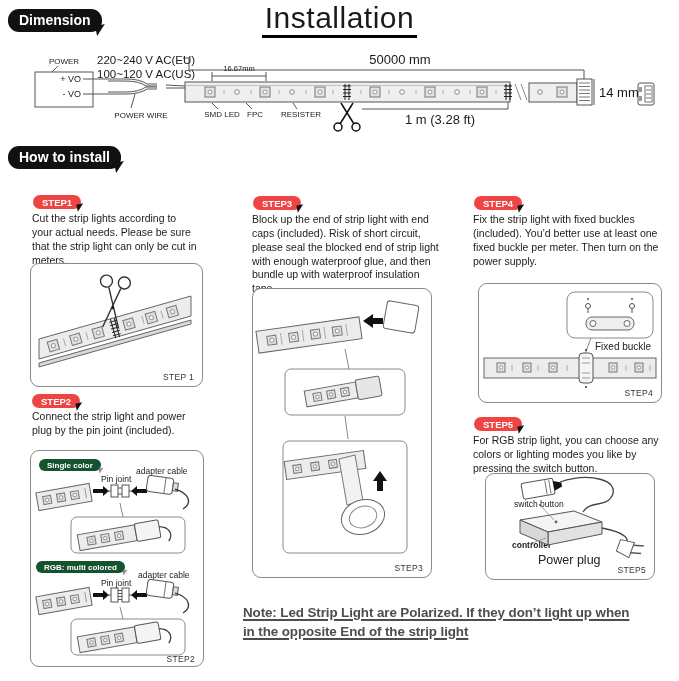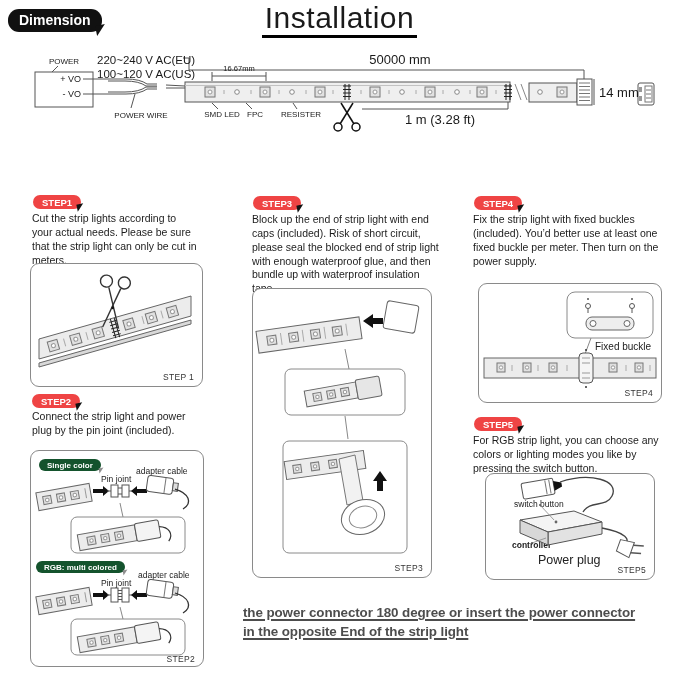--- a/index.html
+++ b/index.html
@@ -173,20 +173,21 @@
     <text x="141" y="73" font-size="8" text-anchor="middle">POWER WIRE</text>
     <text x="239" y="26" font-size="7.5" text-anchor="middle">16.67mm</text>
     <text x="222" y="72" font-size="8" text-anchor="middle">SMD LED</text>
     <text x="255" y="72" font-size="8" text-anchor="middle">FPC</text>
     <text x="301" y="72" font-size="8" text-anchor="middle">RESISTER</text>
     <text x="400" y="19" font-size="13" text-anchor="middle">50000 mm</text>
     <text x="440" y="79" font-size="13" text-anchor="middle">1 m (3.28 ft)</text>
     <text x="599" y="52" font-size="13">14 mm</text>
   </svg>
 
+  <div class="bubble" style="left:8px;top:146px;">How to install</div>
 
   <div class="step-badge" style="left:33px;top:195px;">STEP1</div>
   <div class="step-text" style="left:32px;top:212px;width:165px;">Cut the strip lights according to your actual needs. Please be sure that the strip light can only be cut in meters.</div>
   <div class="figbox" style="left:30px;top:263px;width:171px;height:122px;">
     <svg width="171" height="122" viewBox="0 0 171 122">
       <polygon points="8,99 160,56 160,60 8,103" fill="#d9d9d9" stroke="#666"></polygon>
       <polygon points="8,95 160,52 160,32 8,75" fill="#ececec" stroke="#666"></polygon>
       <g>
         <g transform="translate(22.4,81.6) rotate(-16)">
             <rect x="-5" y="-5" width="10" height="10" fill="#e0e0e0" stroke="#777"></rect>
@@ -493,17 +494,17 @@
       <g transform="translate(140,74) rotate(20)">
         <polygon points="-8,-6 6,-8 6,8 -8,6" fill="#fff" stroke="#555"></polygon>
         <line x1="6" y1="-5" x2="16" y2="-8" stroke="#555" stroke-width="1.5"></line>
         <line x1="6" y1="3" x2="16" y2="0" stroke="#555" stroke-width="1.5"></line>
       </g>
     </svg>
     <div class="figlabel">STEP5</div>
   </div>
 
   <div class="note">
-    <div>the power connector 180 degree or insert the power connector</div>
+    <div>Note: Led Strip Light are Polarized. If they don’t light up when</div>
     <div>in the opposite End of the strip light</div>
   </div>
 
 </div>
 
 </body></html>

